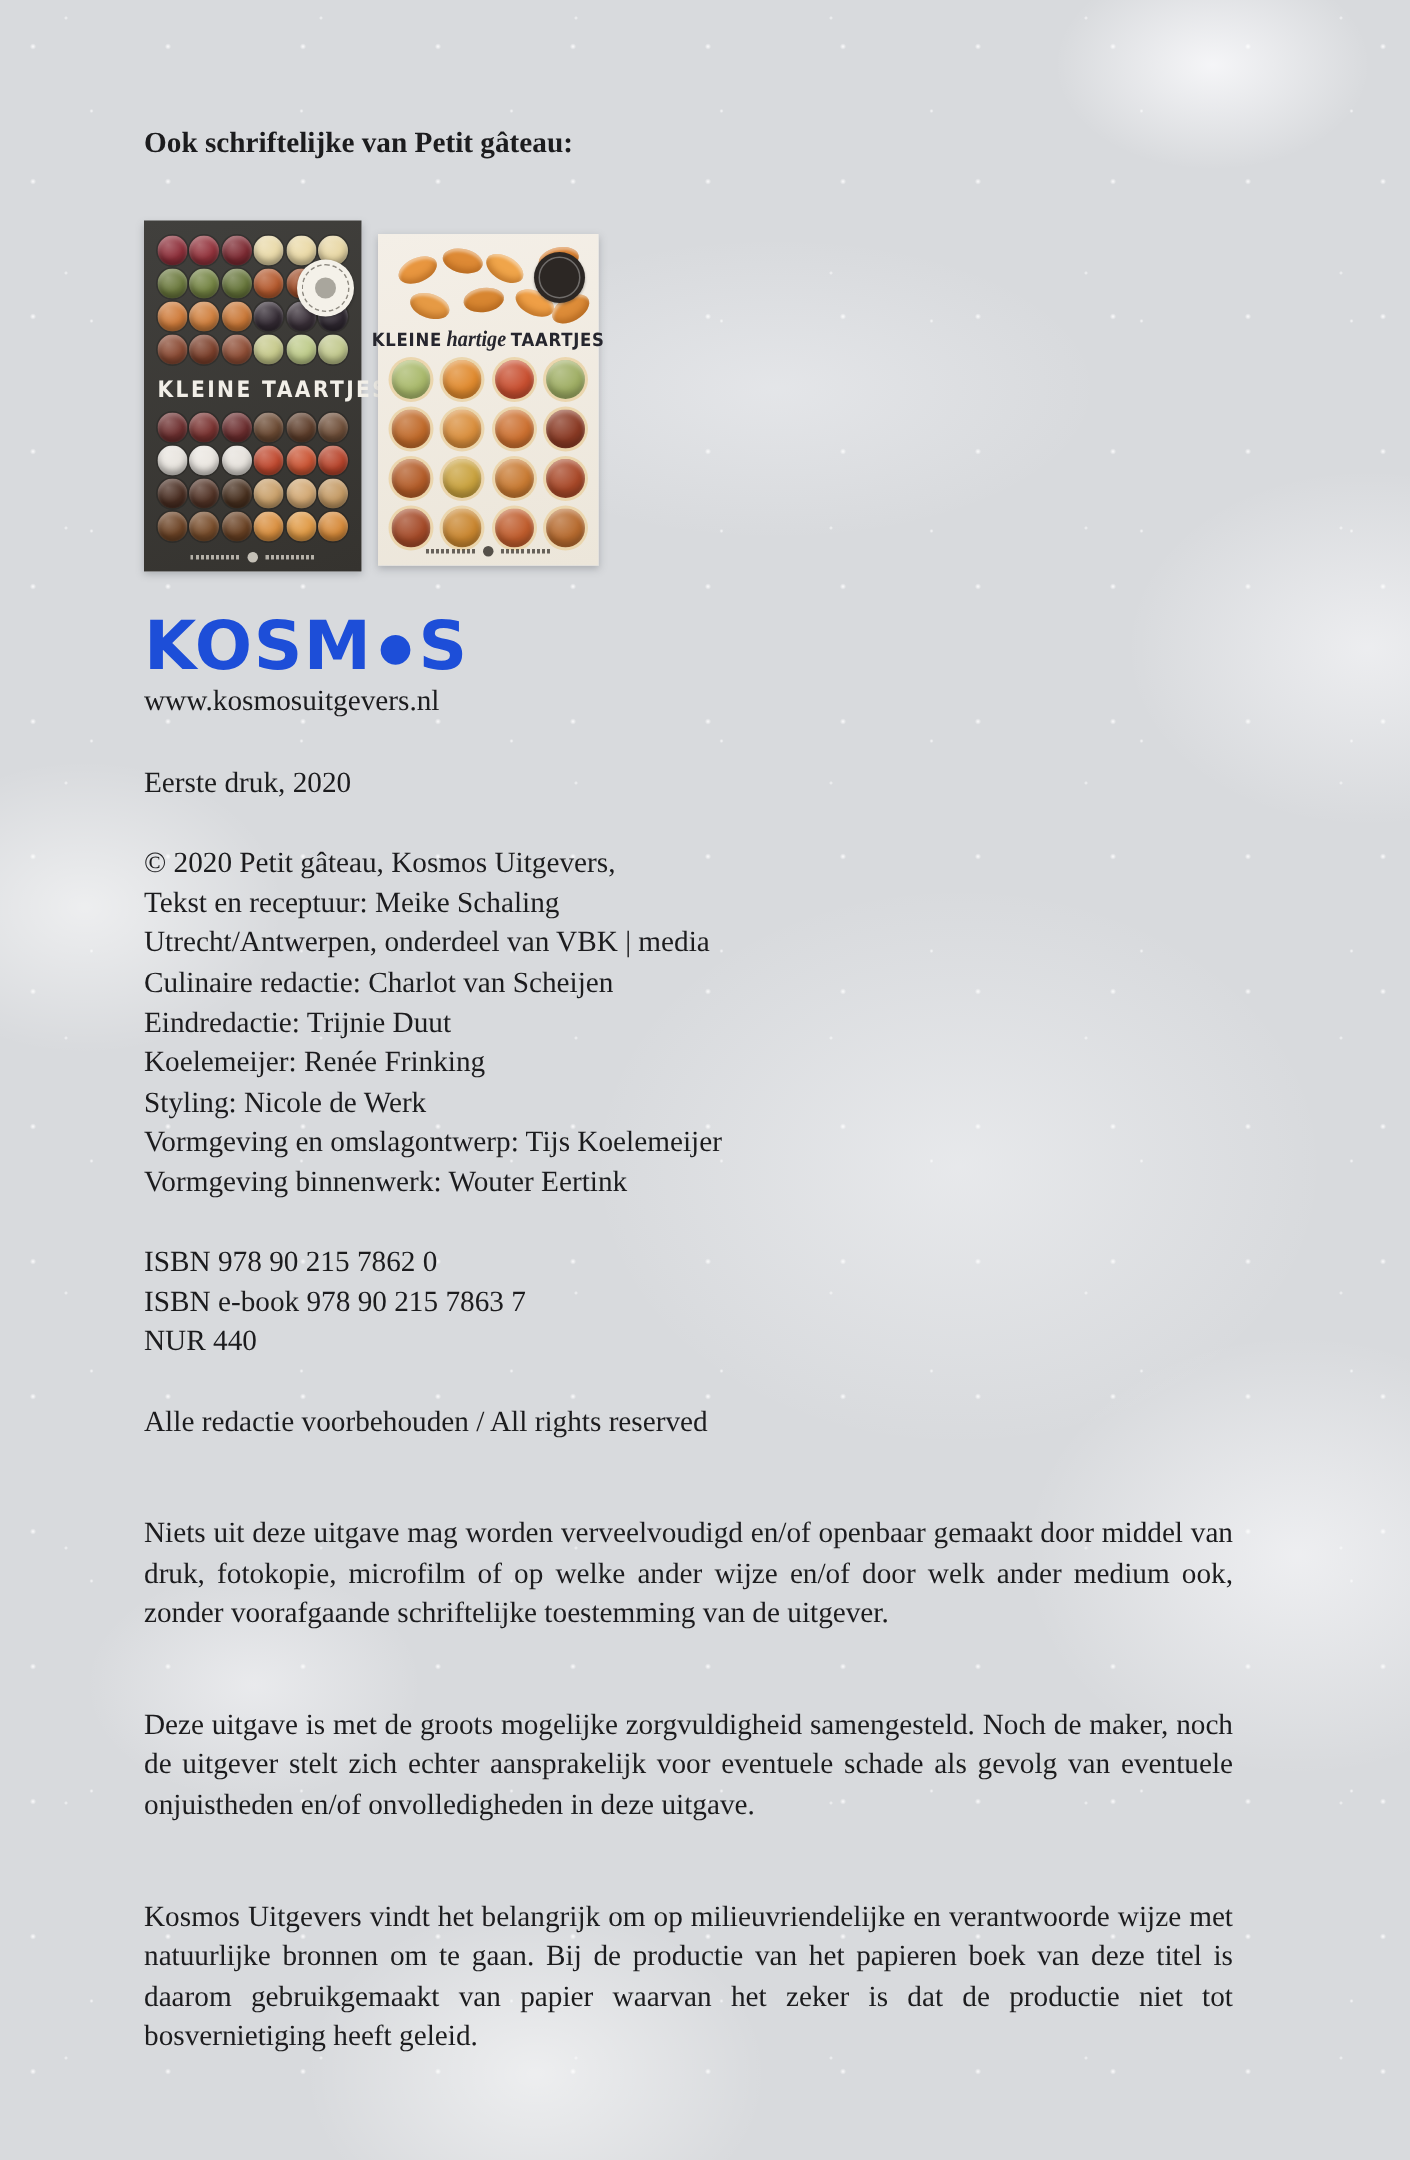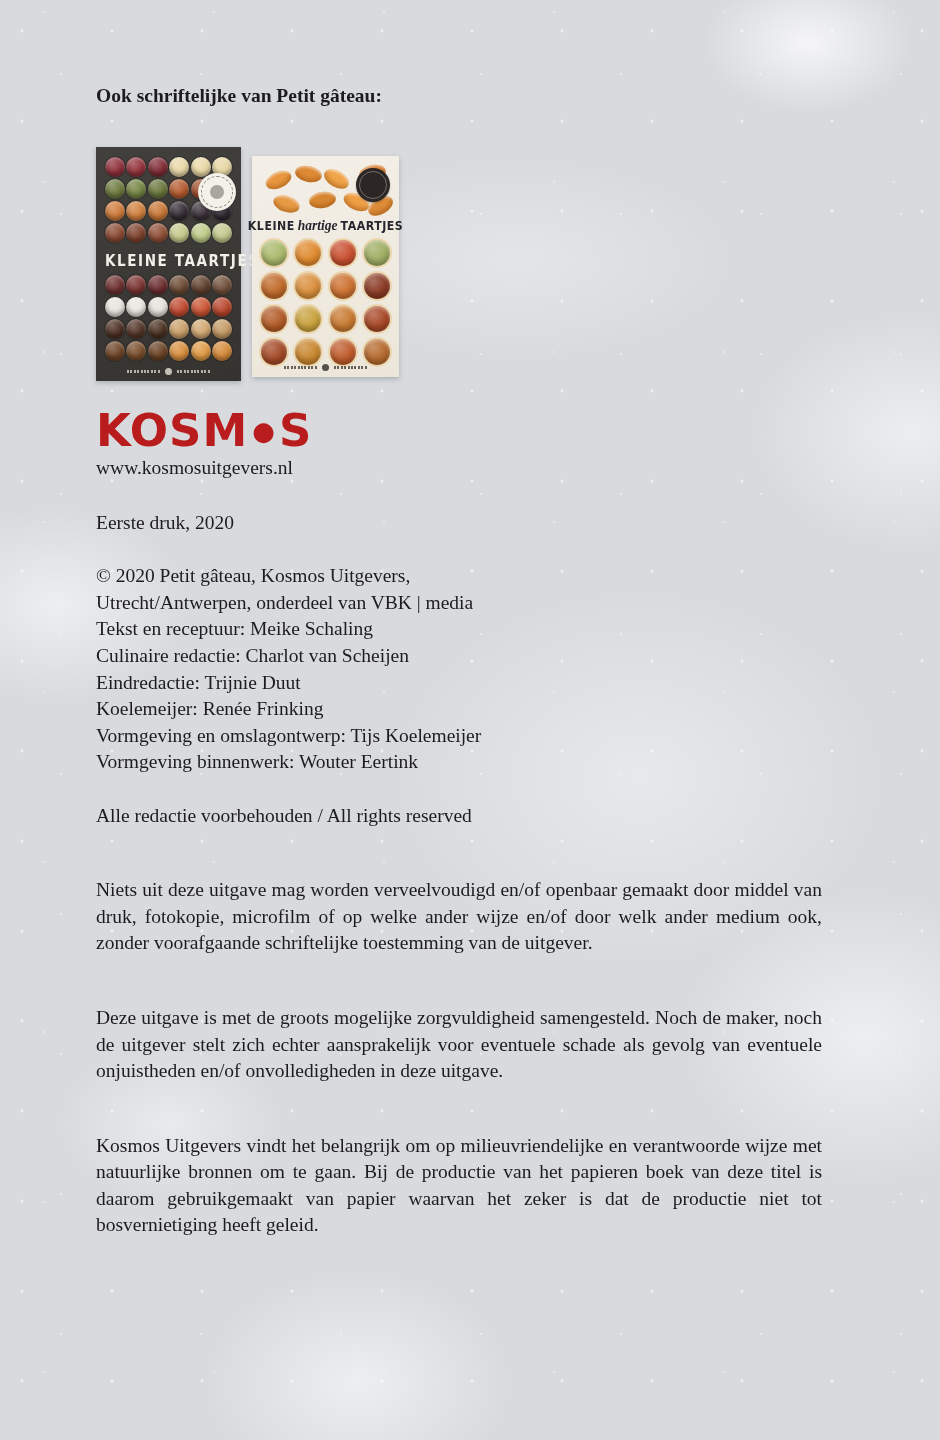--- a/index.html
+++ b/index.html
@@ -59,21 +59,21 @@
   .badge{position:absolute;border-radius:50%;}
   .badge-light{top:26px;right:5px;width:38px;height:38px;background:#f4f1e9;
     box-shadow:0 1px 2px rgba(0,0,0,.3);}
   .badge-light::after{content:"";position:absolute;inset:3px;border-radius:50%;border:1px dashed #8f8b82;}
   .badge-light::before{content:"";position:absolute;inset:12px;border-radius:50%;background:#6b675e;opacity:.55;}
   .badge-dark{top:12px;right:9px;width:34px;height:34px;background:#2c2724;box-shadow:0 1px 2px rgba(0,0,0,.3);}
   .badge-dark::after{content:"";position:absolute;inset:3px;border-radius:50%;border:1px solid rgba(255,255,255,.32);}
 
   
   .logo{font-family:"DejaVu Sans",sans-serif;font-weight:bold;font-size:45px;line-height:1;
-    letter-spacing:1px;color:#b91c1c;margin:0 0 4px;}
+    letter-spacing:1px;color:#1d4ed8;margin:0 0 4px;}
   .logo .logo-dot{display:inline-block;font-size:26px;vertical-align:6px;margin:0 4px;letter-spacing:0;}
   .website{font-size:19.5px;margin:0 0 31px;}
 
   
   .block{font-size:19.5px;line-height:26.6px;margin:0 0 26.6px;}
   .block div{min-height:26.6px;}
   .para{text-align:justify;margin-bottom:27px;margin-top:48px;}
 </style>
 </head>
 <body>
@@ -191,29 +191,35 @@
   </div>
 
   <div class="logo"><span>KOSM</span><span class="logo-dot">●</span><span>S</span></div>
 
   <div class="website">www.kosmosuitgevers.nl</div>
 
   <div class="block">Eerste druk, 2020</div>
 
   <div class="block">
       <div>© 2020 Petit gâteau, Kosmos Uitgevers,</div>
+      <div>Tekst en receptuur: Meike Schaling</div>
       <div>Utrecht/Antwerpen, onderdeel van VBK | media</div>
-      <div>Tekst en receptuur: Meike Schaling</div>
       <div>Culinaire redactie: Charlot van Scheijen</div>
       <div>Eindredactie: Trijnie Duut</div>
       <div>Koelemeijer: Renée Frinking</div>
+      <div>Styling: Nicole de Werk</div>
       <div>Vormgeving en omslagontwerp: Tijs Koelemeijer</div>
       <div>Vormgeving binnenwerk: Wouter Eertink</div>
     </div>
 
+  <div class="block">
+      <div>ISBN 978 90 215 7862 0</div>
+      <div>ISBN e-book 978 90 215 7863 7</div>
+      <div>NUR 440</div>
+    </div>
 
   <div class="block">Alle redactie voorbehouden / All rights reserved</div>
 
   <p class="block para">Niets uit deze uitgave mag worden verveelvoudigd en/of openbaar gemaakt door middel van druk, fotokopie, microfilm of op welke ander wijze en/of door welk ander medium ook, zonder voorafgaande schriftelijke toestemming van de uitgever.</p>
   <p class="block para">Deze uitgave is met de groots mogelijke zorgvuldigheid samengesteld. Noch de maker, noch de uitgever stelt zich echter aansprakelijk voor eventuele schade als gevolg van eventuele onjuistheden en/of onvolledigheden in deze uitgave.</p>
   <p class="block para">Kosmos Uitgevers vindt het belangrijk om op milieuvriendelijke en verantwoorde wijze met natuurlijke bronnen om te gaan. Bij de productie van het papieren boek van deze titel is daarom gebruikgemaakt van papier waarvan het zeker is dat de productie niet tot bosvernietiging heeft geleid.</p>
 
 </div>
 
 </body></html>

